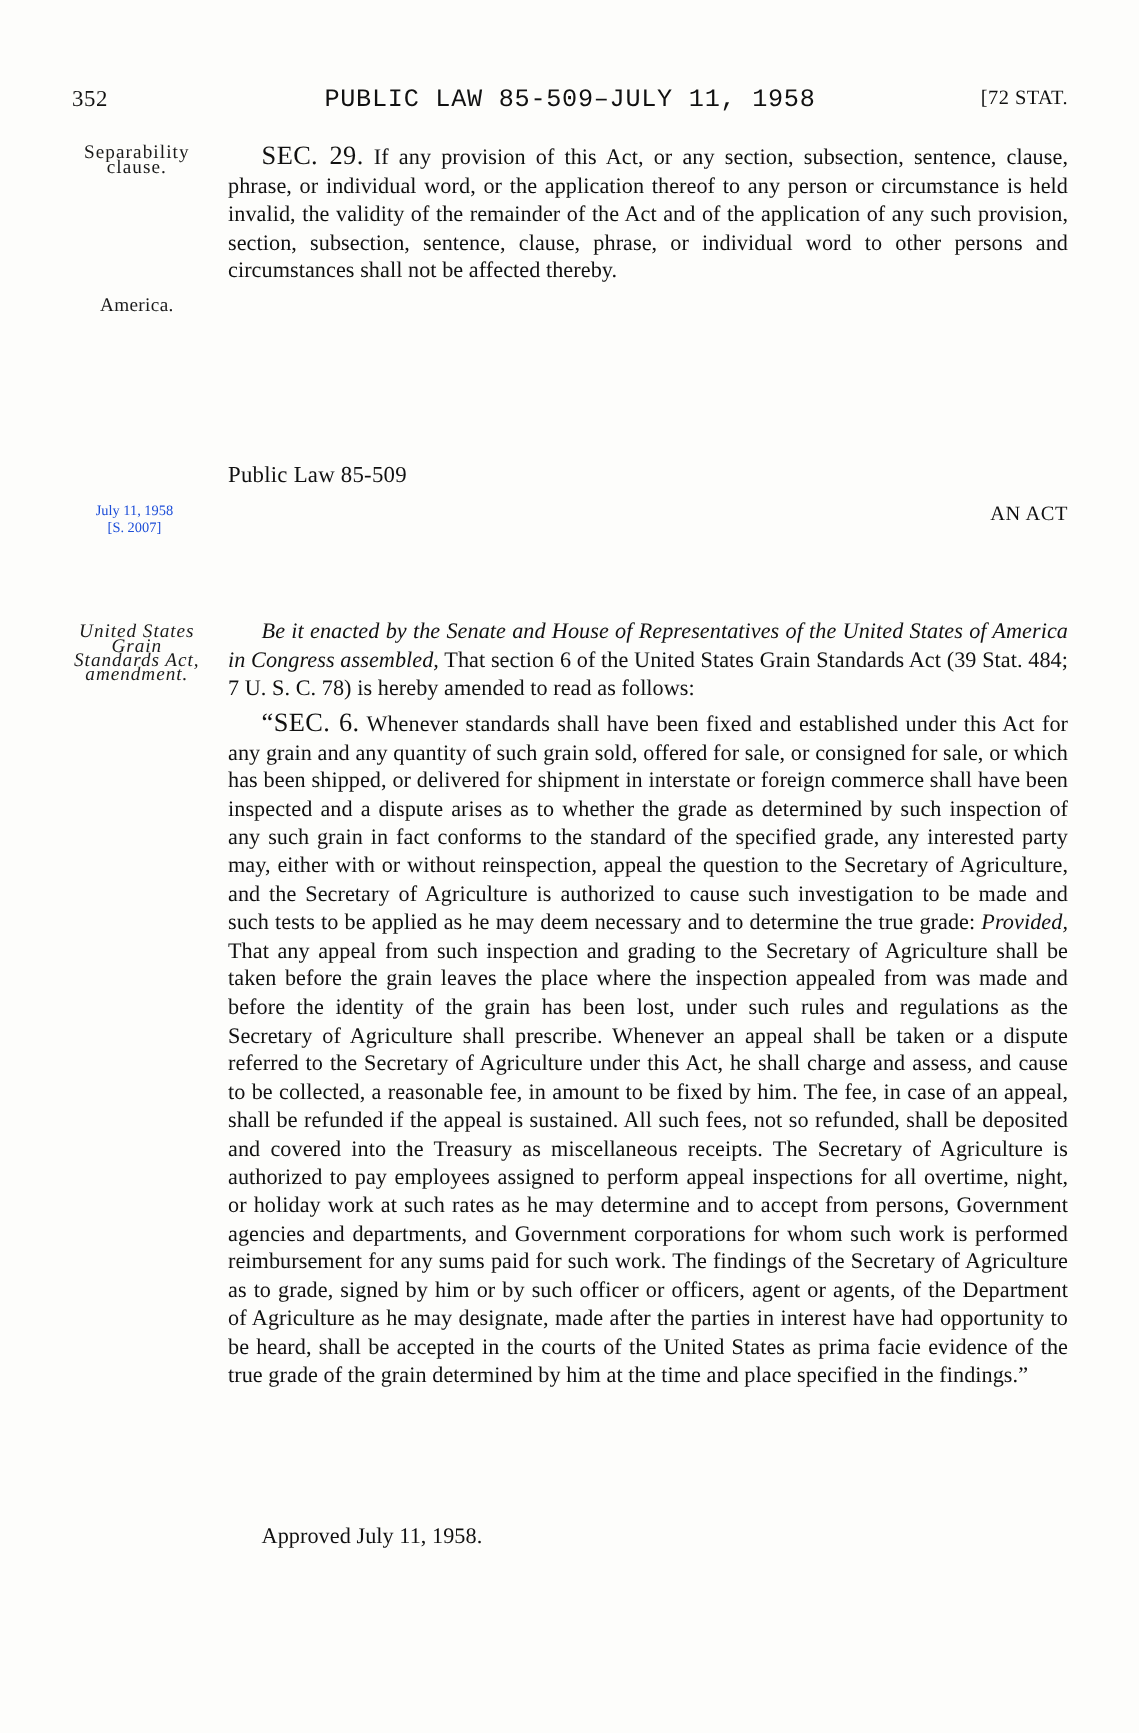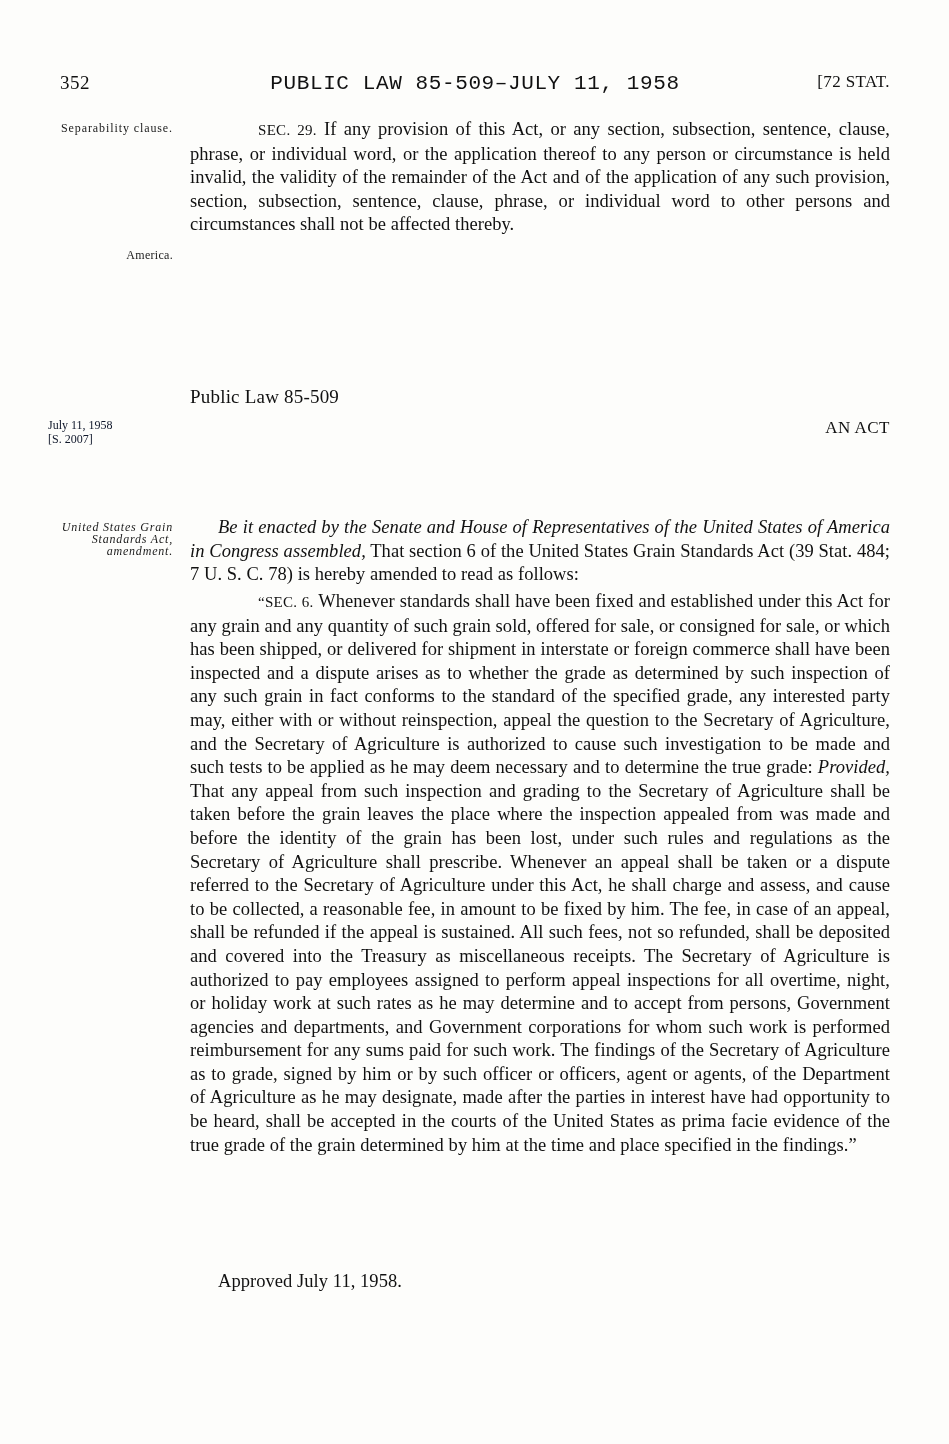--- a/index.html
+++ b/index.html
@@ -55,34 +55,35 @@
     font-size: 17px;
     letter-spacing: 0.4px;
     text-align: right;
   }
 
   
   .marginal {
     position: absolute;
     left: 55px;
     width: 118px;
-    font-size: 12px;
+    font-size: 16px;
     line-height: 12px;
     letter-spacing: 0.9px;
     color: #1a1a1a;
-    text-align: right;
+    text-align: center;
   }
   .marginal.tight { letter-spacing: 0.3px; }
   .marginal-date {
     position: absolute;
     left: 48px;
     width: 128px;
     font-size: 12px;
     line-height: 14px;
-    color: #0f172a;
+    text-align: center;
+    color: #1d4ed8;
   }
   .marginal-date .rule {
     border-bottom: 1px solid #222;
     width: 92px;
     margin: 1px auto 0 auto;
     height: 0;
   }
 
   
   .body-col {
@@ -94,23 +95,22 @@
     margin: 0;
     font-size: 18.5px;
     line-height: 23.6px;
     text-align: justify;
     text-justify: inter-word;
     letter-spacing: 0.05px;
   }
   p.indent { text-indent: 28px; }
   .sc {
     font-variant: small-caps;
-    font-size: 15px;
+    font-size: 22px;
     letter-spacing: 0.3px;
-    margin-left: 40px;
   }
   .ital { font-style: italic; }
 
   
   #block-sec29 { top: 118px; }
   #block-sec30 { top: 246px; }
   #block-approved1 { top: 316px; }
 
   #pl-heading {
     position: absolute;

